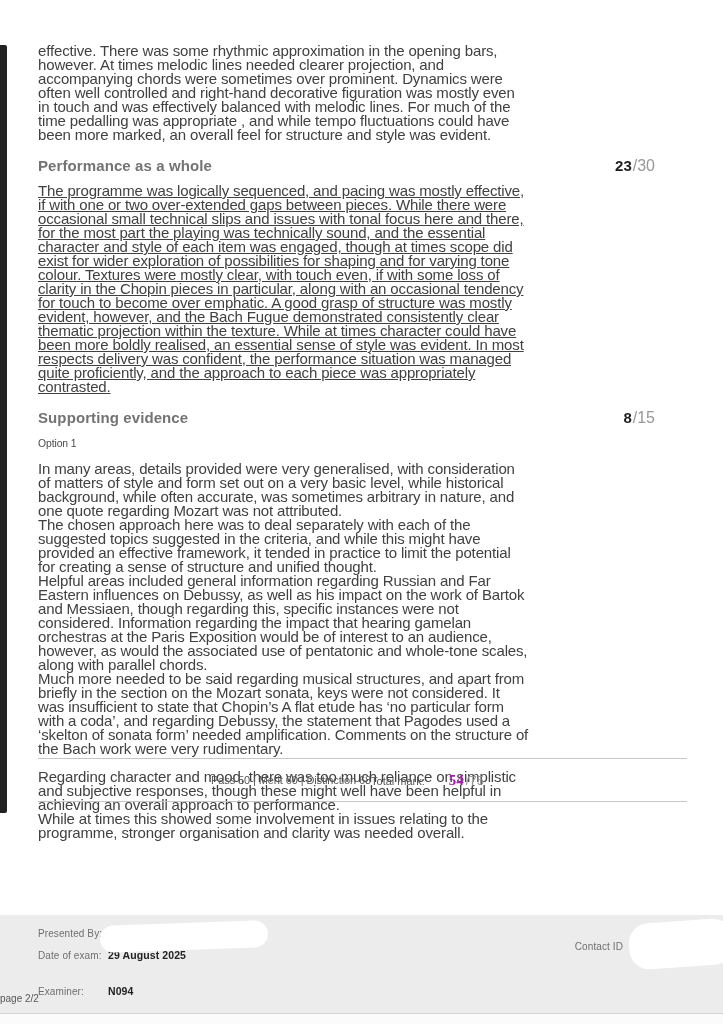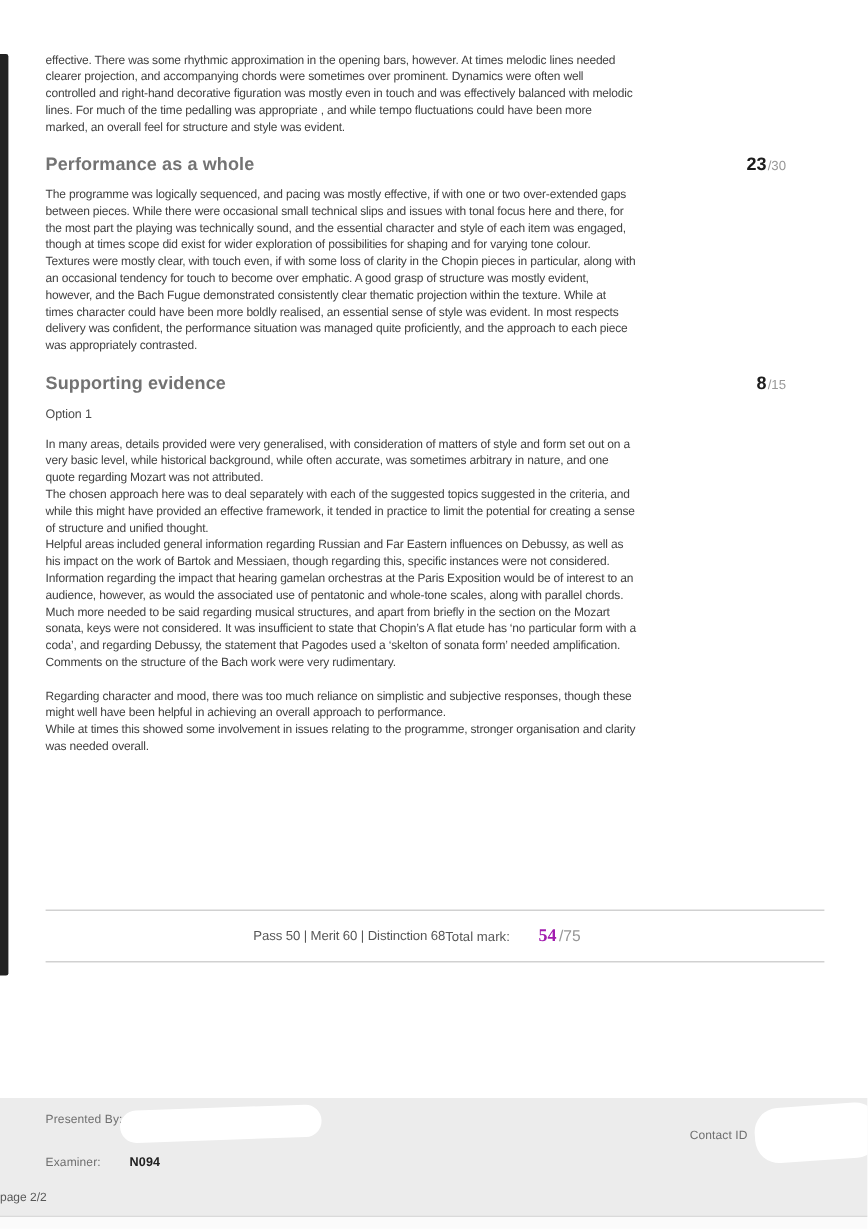--- a/index.html
+++ b/index.html
@@ -13,36 +13,36 @@
 
   
   .left-strip{
     position:absolute;left:0;top:45px;width:7px;height:768px;
     background:#222222;border-radius:0 2px 2px 0;
   }
 
   .main{position:absolute;left:38px;top:0;width:617px;}
 
   .body-text{
-    font-size:10px;line-height:14px;letter-spacing:-0.15px;
+    font-size:15px;line-height:14px;letter-spacing:-0.15px;
     color:#414141;width:492px;margin:0;text-align:left;
   }
   .intro{margin-top:44px;}
 
   .section-head{
     display:flex;justify-content:space-between;align-items:baseline;
     width:617px;margin-top:15px;
   }
   .section-title{
     font-size:15px;font-weight:bold;color:#737373;letter-spacing:0.1px;
   }
   .score .mark{font-size:15px;font-weight:bold;color:#1d1d1d;}
-  .score .den{font-size:11px;color:#979797;margin-left:1px;margin-top:37px;}
+  .score .den{font-size:16px;color:#979797;margin-left:1px;margin-top:37px;}
 
-  .after-head{margin-top:9px;}
+  .after-head{margin-top:9px;text-decoration:underline;}
   .option{
     font-size:10.4px;color:#4a4a4a;letter-spacing:-0.1px;margin-top:11px;
   }
   .block1{margin-top:13px;}
   .block2{margin-top:14px;}
   .evid{margin:0;}
 
   
   .summary{
     position:absolute;left:38px;right:36px;top:758px;height:42px;
@@ -135,20 +135,24 @@
       <span class="total-label">Total mark:</span>
       <span class="total-value">54</span>
       <span class="total-den">/75</span>
     </span>
   </div>
 
   <div class="footer">
     <div class="f-row f-row1">
       <span class="f-label">Presented By:</span>
     </div>
+    <div class="f-row f-row2">
+      <span class="f-label">Date of exam:</span>
+      <span class="f-value">29 August 2025</span>
+    </div>
     <div class="f-row f-row3">
       <span class="f-label">Examiner:</span>
       <span class="f-value">N094</span>
     </div>
 
     <span class="contact-label">Contact ID</span>
 
     <div class="redact1"></div>
     <div class="redact2"></div>
 

